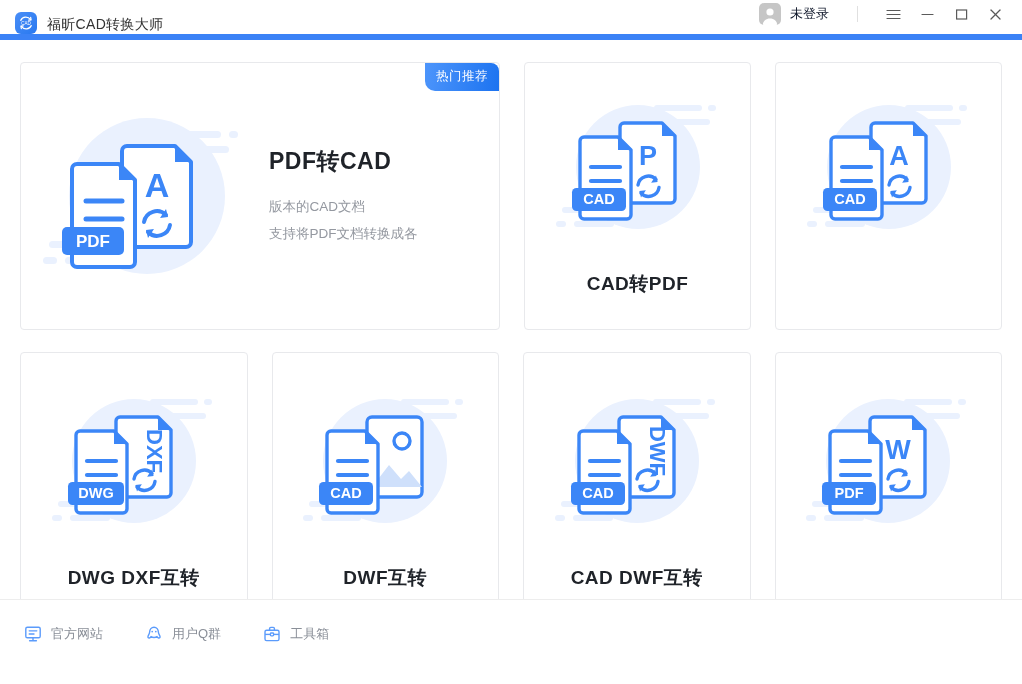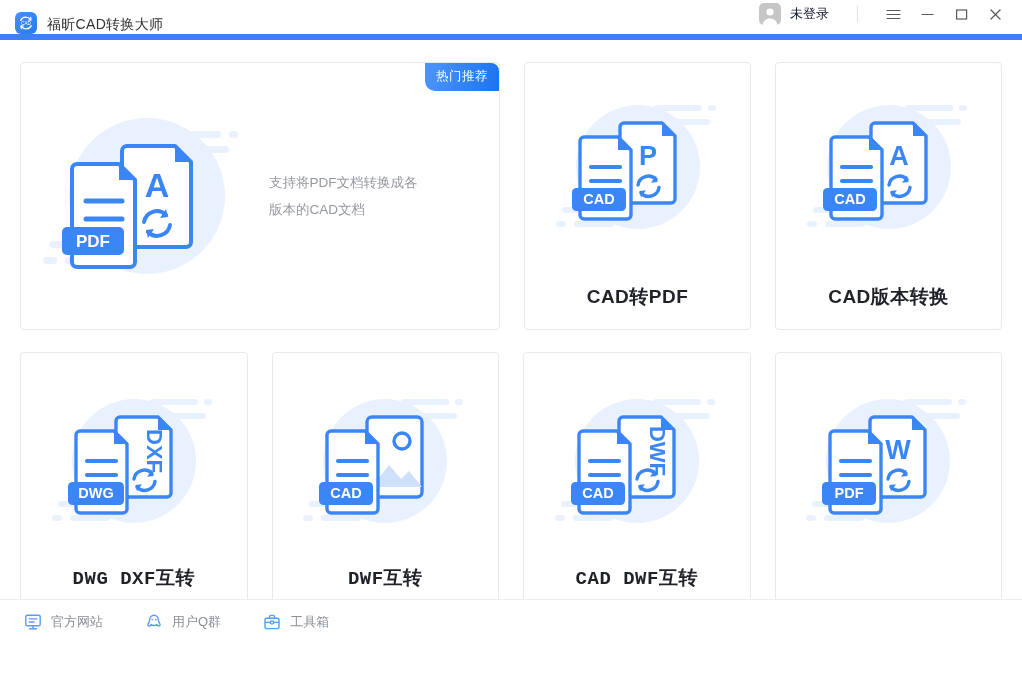--- a/index.html
+++ b/index.html
@@ -138,40 +138,40 @@
     flex-direction: column;
     align-items: center;
   }
   .std-art {
     width: 176px;
     height: 150px;
     margin-top: 32px;
     position: relative;
   }
   .std-title {
-    margin-top: 39px;
+    margin-top: 26px;
     font-size: 19px;
     font-weight: bold;
     color: #1f2329;
     letter-spacing: .5px;
   }
   .row-bottom .std-art { margin-top: 36px; }
-  .row-bottom .std-title { margin-top: 26px; font-family: Liberation Mono, monospace; }
+  .row-bottom .std-title { margin-top: 26px; }
 
   svg.art { display: block; width: 100%; height: 100%; }
 
   
   .footer {
     position: absolute;
     left: 0; bottom: 0;
     width: 1022px;
     height: 44px;
     border-top: 1px solid #ededed;
     display: flex;
-    align-items: center;
+    align-items: flex-end;
     padding-left: 24px;
     background: #fff;
   }
   .foot-item {
     display: flex;
     align-items: center;
     margin-right: 42px;
   }
   .foot-item svg { display: block; flex: none; }
   .foot-label {
@@ -271,23 +271,24 @@
           <g stroke="#3b86f7" stroke-width="5" stroke-linecap="round">
             <line x1="43" y1="100" x2="79" y2="100"></line>
             <line x1="43" y1="118" x2="79" y2="118"></line>
           </g>
           <rect x="19" y="126" width="62" height="28" rx="5" fill="#3b86f7"></rect>
           <text x="50" y="146" font-family="Liberation Sans, sans-serif" font-size="17" font-weight="bold" fill="#ffffff" text-anchor="middle">PDF</text>
         </svg>
       </div>
 
       <div class="featured-text">
+        <div class="featured-title">PDF转CAD</div>
         <div class="featured-desc">
+          <div>版本的CAD文档</div>
           <div>支持将PDF文档转换成各</div>
-          <div>版本的CAD文档</div>
         </div>
       </div>
     </div>
 
     <div class="card card-std">
       <div class="std-art">
         <svg class="art" viewBox="0 0 176 150">
           <circle cx="88" cy="72" r="62" fill="#eaf1fe"></circle>
           <g fill="#eaf1fe">
             <rect x="104" y="10" width="48" height="6" rx="3"></rect>
@@ -343,21 +344,20 @@
           <path d="M34 42h34l13 13v65a4 4 0 0 1-4 4H34a4 4 0 0 1-4-4V46a4 4 0 0 1 4-4z" fill="#ffffff" stroke="#3b86f7" stroke-width="3.4" stroke-linejoin="round"></path>
           <path d="M68 42l13 13H68z" fill="#3b86f7"></path>
           <g stroke="#3b86f7" stroke-width="4.2" stroke-linecap="round">
             <line x1="41" y1="72" x2="70" y2="72"></line>
             <line x1="41" y1="86" x2="70" y2="86"></line>
           </g>
           <rect x="22" y="93" width="54" height="23" rx="4.5" fill="#3b86f7"></rect>
           <text x="49" y="109" font-family="Liberation Sans, sans-serif" font-size="14.5" font-weight="bold" fill="#ffffff" text-anchor="middle">CAD</text>
         </svg>
       </div>
-      <div class="std-title">CAD版本转换</div>
     </div>
   </div>
 
   <div class="row row-bottom">
 
     <div class="card card-std">
       <div class="std-art">
         <svg class="art" viewBox="0 0 176 150">
           <circle cx="88" cy="72" r="62" fill="#eaf1fe"></circle>
           <g fill="#eaf1fe">

